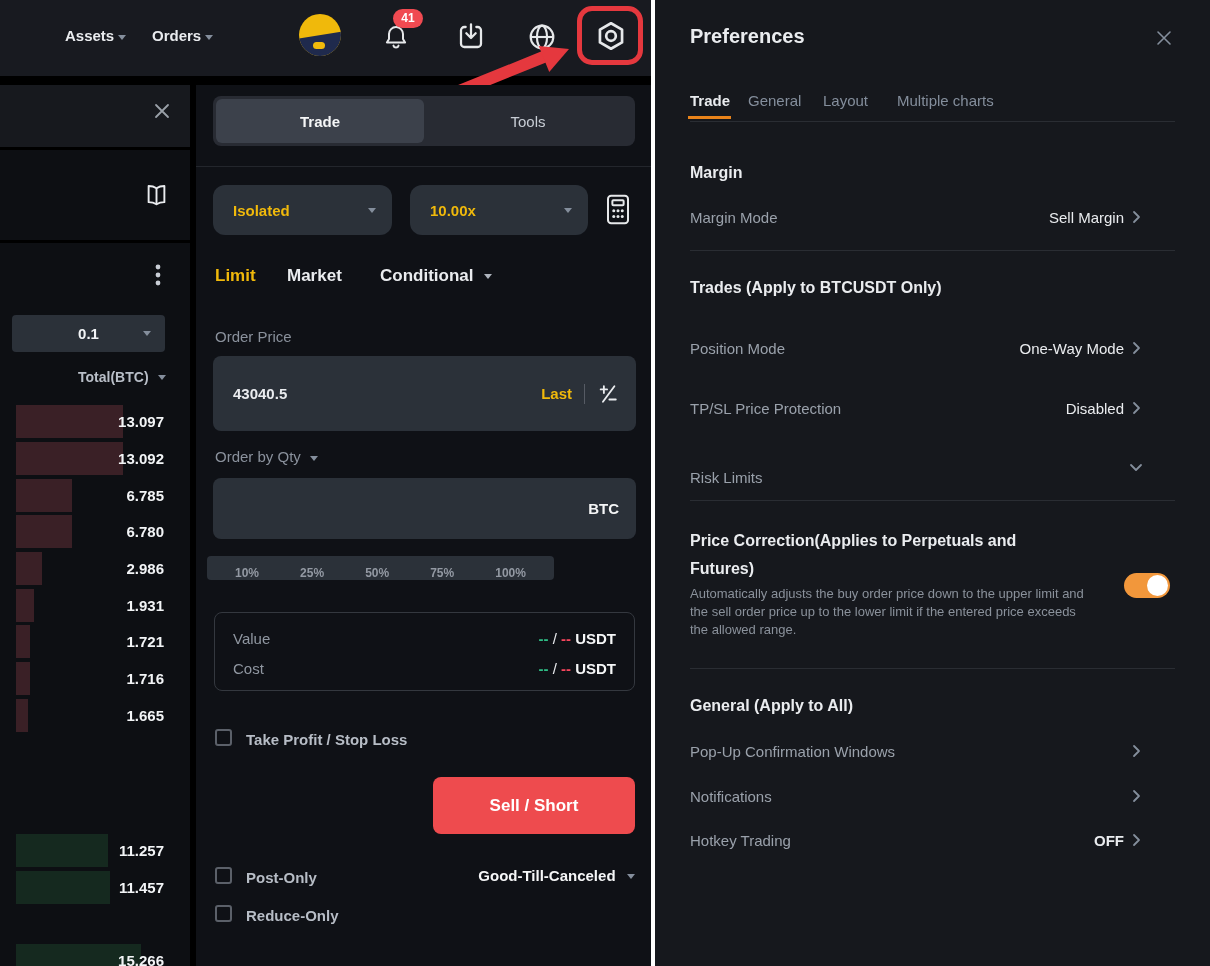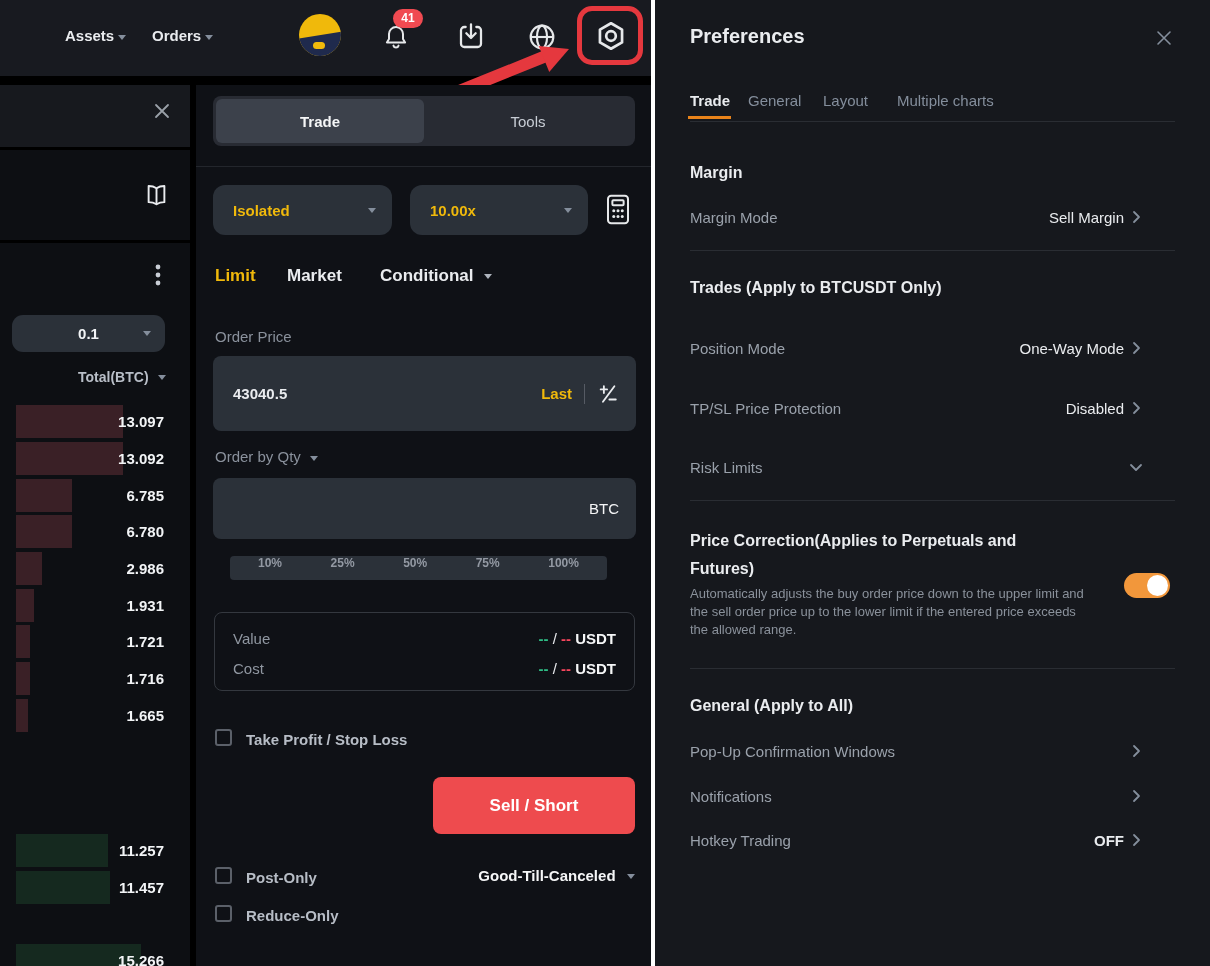--- a/index.html
+++ b/index.html
@@ -25,21 +25,21 @@
   .ob-bar.bid{background:#15291F}
   .ob-val{position:absolute;right:26px;top:0;line-height:33px;font-size:15px;font-weight:700;color:#F2F4F6}
   
   .tpanel{position:absolute;left:196px;top:85px;width:455px;height:881px;background:#0F1116}
   .seg{position:absolute;left:17px;top:11px;width:422px;height:50px;background:#282B33;border-radius:8px;padding:3px;display:flex}
   .seg .on{width:210px;background:#3C414B;border-radius:6px;color:#F5F6F7;font-weight:700}
   .seg div{flex:1;display:flex;align-items:center;justify-content:center;font-size:15px;color:#C8CDD5}
   .dd{position:absolute;height:50px;background:#2B3139;border-radius:12px;display:flex;align-items:center;justify-content:space-between;padding:0 16px 0 20px;font-size:15px;font-weight:700;color:#F0B90B}
   .field{position:absolute;left:17px;width:423px;background:#2B3139;border-radius:8px;display:flex;align-items:center;padding:0 17px 0 20px}
   .glabel{position:absolute;left:19px;font-size:15px;color:#8A919C}
-  .pctbar{position:absolute;left:34px;top:471px;width:377px;height:24px;background:#2B3139;border-radius:4px;display:flex;justify-content:space-between;align-items:flex-start;padding:0 28px}
+  .pctbar{position:absolute;left:11px;top:471px;width:347px;height:24px;background:#2B3139;border-radius:4px;display:flex;justify-content:space-between;align-items:flex-end;padding:0 28px}
   .pctbar span{font-size:12px;font-weight:700;color:#9399A3;cursor:default}
   .vbox{position:absolute;left:18px;top:527px;width:421px;height:79px;border:1px solid #34383F;border-radius:8px;padding:10px 18px 0 18px}
   .vrow{height:30px;display:flex;justify-content:space-between;align-items:center;font-size:15px}
   .vrow .l{color:#9097A1}
   .dash-g{color:#2EBD85;font-weight:700}
   .dash-r{color:#F6465D;font-weight:700}
   .btn{position:absolute;top:692px;height:57px;border-radius:8px;display:flex;align-items:center;justify-content:center;font-size:17px;font-weight:700;color:#fff;cursor:pointer}
   .cbl{position:absolute;font-size:15px;font-weight:600;color:#B7BDC6}
   
   .divider-v{position:absolute;left:651px;top:0;width:4px;height:966px;background:#FFFFFF}
@@ -134,21 +134,21 @@
 
   <div class="card3">
     <div style="position:absolute;left:154px;top:20px">
       <svg width="8" height="24" viewBox="0 0 8 24" fill="#C8CDD5">
         <circle cx="4" cy="4" r="2.4"></circle>
           <circle cx="4" cy="12" r="2.4"></circle>
           <circle cx="4" cy="20" r="2.4"></circle>
       </svg>
     </div>
 
-    <div style="position:absolute;left:12px;top:72px;width:153px;height:37px;background:#2B3139;border-radius:11px;display:flex;align-items:center;justify-content:center">
+    <div style="position:absolute;left:12px;top:72px;width:153px;height:37px;background:#2B3139;border-radius:4px;display:flex;align-items:center;justify-content:center">
       <span style="font-size:15px;font-weight:700;color:#F2F4F6">0.1</span>
       <span class="caret" style="position:absolute;right:14px"></span>
     </div>
 
     <div style="position:absolute;left:0;top:125px;width:166px;text-align:right">
       <span style="font-size:14px;font-weight:700;color:#B9BFC8">Total(BTC)</span>
       <span class="caret" style="margin-left:5px"></span>
     </div>
   </div>
 
@@ -253,21 +253,21 @@
         </svg>
       </span>
     </div>
 
     <div class="glabel" style="top:363px">
       <span>Order by Qty</span>
       <span class="caret" style="margin-left:5px"></span>
     </div>
 
     <div class="field" style="top:393px;height:61px;justify-content:flex-end">
-      <span style="font-size:15px;font-weight:400;color:#F5F6F7">BTC</span>
+      <span style="font-size:15px;font-weight:700;color:#F5F6F7">BTC</span>
     </div>
 
     <div class="pctbar">
       <span>10%</span>
       <span>25%</span>
       <span>50%</span>
       <span>75%</span>
       <span>100%</span>
     </div>
 
@@ -342,21 +342,21 @@
     <div>
       <span class="row-l" style="top:400px">TP/SL Price Protection</span>
       <span class="row-v" style="top:400px">Disabled</span>
       <span class="chevpos" style="top:400px">
         <svg width="16" height="16" viewBox="0 0 16 16" fill="none" stroke="#848E9C" stroke-width="1.8" stroke-linecap="round" stroke-linejoin="round">
             <polyline points="6,3 11,8 6,13"></polyline>
           </svg>
       </span>
     </div>
     <div>
-      <span class="row-l" style="top:459px">Risk Limits</span>
+      <span class="row-l" style="top:469px">Risk Limits</span>
       <span class="chevpos" style="top:459px">
         <svg width="16" height="16" viewBox="0 0 16 16" fill="none" stroke="#848E9C" stroke-width="1.8" stroke-linecap="round" stroke-linejoin="round">
             <polyline points="3,6 8,11 13,6"></polyline>
           </svg>
       </span>
     </div>
     <div class="hr" style="top:500px"></div>
 
     <div class="sec-h" style="top:527px;width:380px;line-height:28px">Price Correction(Applies to Perpetuals and Futures)</div>
     <div class="toggle">

